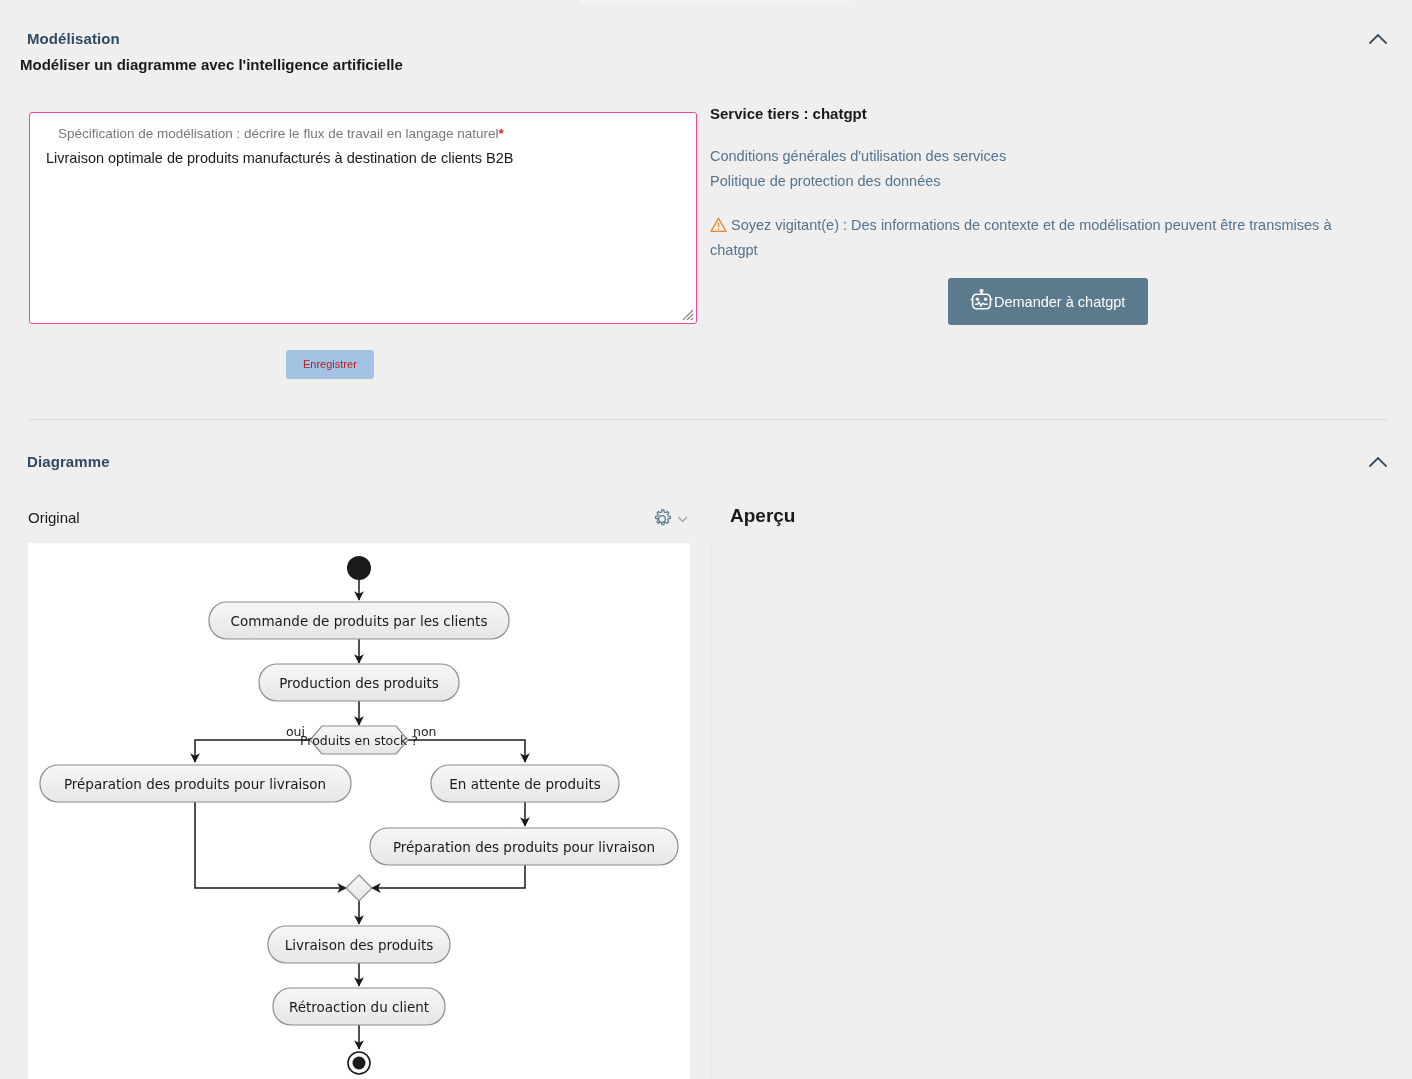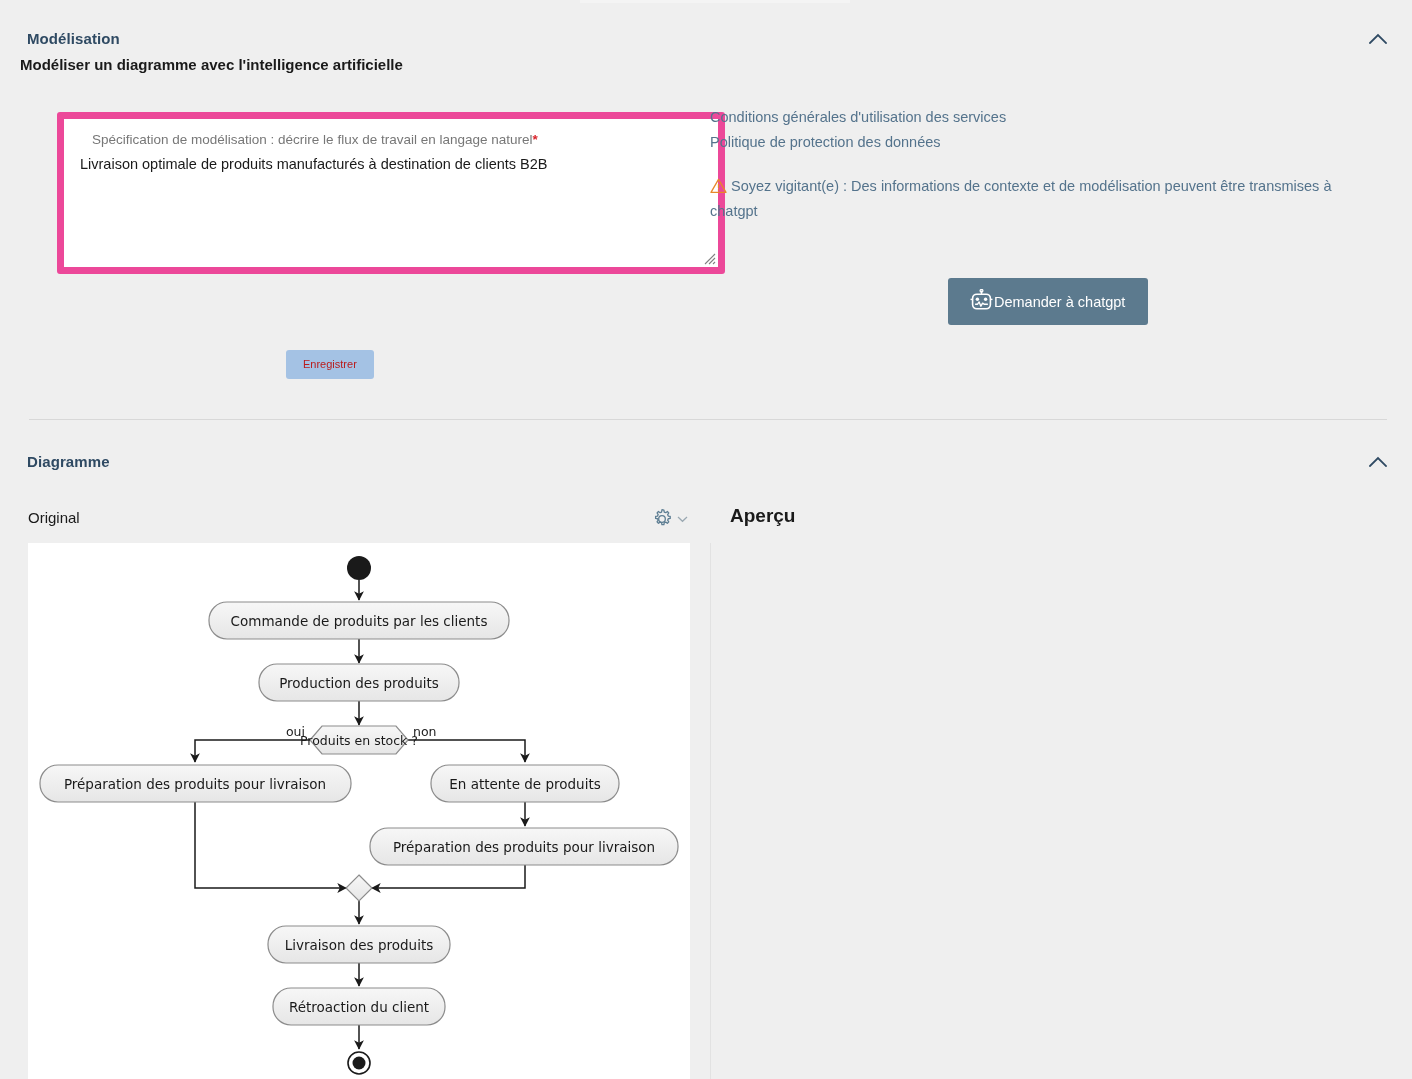--- a/index.html
+++ b/index.html
@@ -63,26 +63,25 @@
 
   .form-col {
     position: absolute;
     left: 29px;
     top: 112px;
     width: 670px;
   }
   .textarea-wrap {
     position: relative;
     width: 668px;
-    height: 162px;
+    height: 212px;
     background: #FFFFFF;
-    border: 7px solid #ec4899;
+    border: 1px solid #ec4899;
     border-radius: 3px;
     box-sizing: border-box;
-    margin-left: 28px;
   }
   .ta-label {
     position: absolute;
     left: 28px;
     top: 13px;
     font-size: 13.5px;
     color: #777777;
     white-space: nowrap;
   }
   .ta-label .req { color: #D9242B; font-weight: bold; }
@@ -273,20 +272,21 @@
         <line x1="13" y1="7" x2="7" y2="13"></line>
         <line x1="13" y1="11" x2="11" y2="13"></line>
       </g>
     </svg>
   </div>
 </div>
 
 <button class="save-btn">Enregistrer</button>
 
 <div class="service-col">
+  <div class="service-title">Service tiers : chatgpt</div>
   <a class="svc-link">Conditions générales d'utilisation des services</a>
   <a class="svc-link">Politique de protection des données</a>
   <div class="svc-warning">
     <svg class="warn-ico" width="17" height="16" viewBox="0 0 17 16">
       <path d="M8.5 1.4 L16 14.4 L1 14.4 Z" fill="none" stroke="#E8882A" stroke-width="1.3" stroke-linejoin="round"></path>
       <line x1="8.5" y1="6" x2="8.5" y2="10.2" stroke="#E8882A" stroke-width="1.3"></line>
       <circle cx="8.5" cy="12.1" r="0.8" fill="#E8882A"></circle>
     </svg><span>Soyez vigitant(e) : Des informations de contexte et de modélisation peuvent être transmises à chatgpt</span>
   </div>
   <button class="ask-btn">

